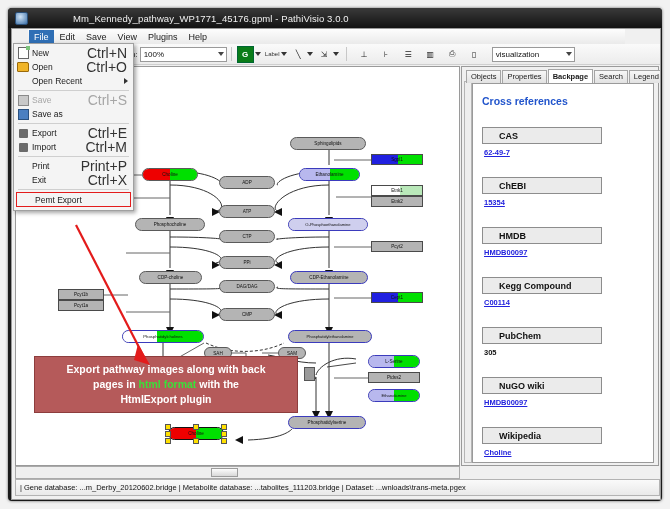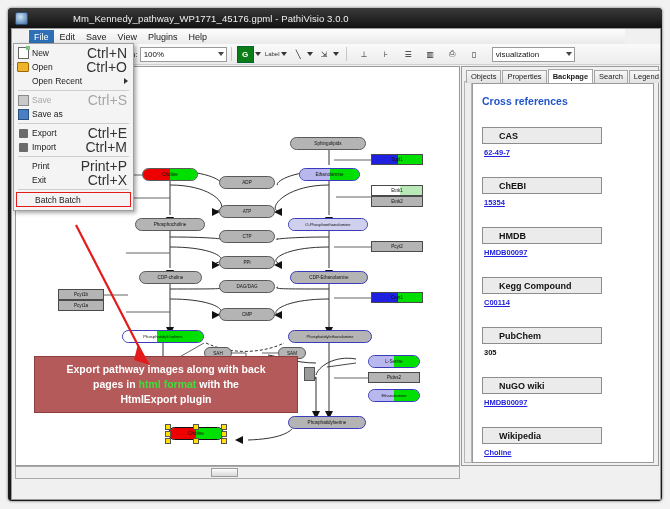--- a/index.html
+++ b/index.html
@@ -480,21 +480,21 @@
         <span class="acc">Print+P</span>
           </div>
       <div class="dd-row">
         <span class="ic"></span>
         <span class="lb">Exit</span>
         <span class="acc">Ctrl+X</span>
           </div>
       <div class="dd-sep"></div>
       <div class="dd-row highlight">
         <span class="ic"></span>
-        <span class="lb">Batch Batch</span>
+        <span class="lb">Pemt Export</span>
           </div>
     </div>
 
     <div class="sidebar">
       <div class="sb-left"></div>
       <div class="side-tabs">
         <div class="s-tab">Objects</div>
         <div class="s-tab">Properties</div>
         <div class="s-tab sel">Backpage</div>
         <div class="s-tab">Search</div>
@@ -521,16 +521,19 @@
         <div class="xref-hdr">NuGO wiki</div>
         <div class="xref-val">HMDB00097</div>
 
         <div class="xref-hdr">Wikipedia</div>
         <div class="xref-val">Choline</div>
 
         <div class="expr">Expression data</div>
       </div>
     </div>
 
+    <div class="statusbar">
+      <div class="status-txt">| Gene database:  ...m_Derby_20120602.bridge | Metabolite database:  ...tabolites_111203.bridge | Dataset:  ...wnloads\trans-meta.pgex</div>
+    </div>
 
   </div>
  </div>
 </div>
 
 </body></html>

